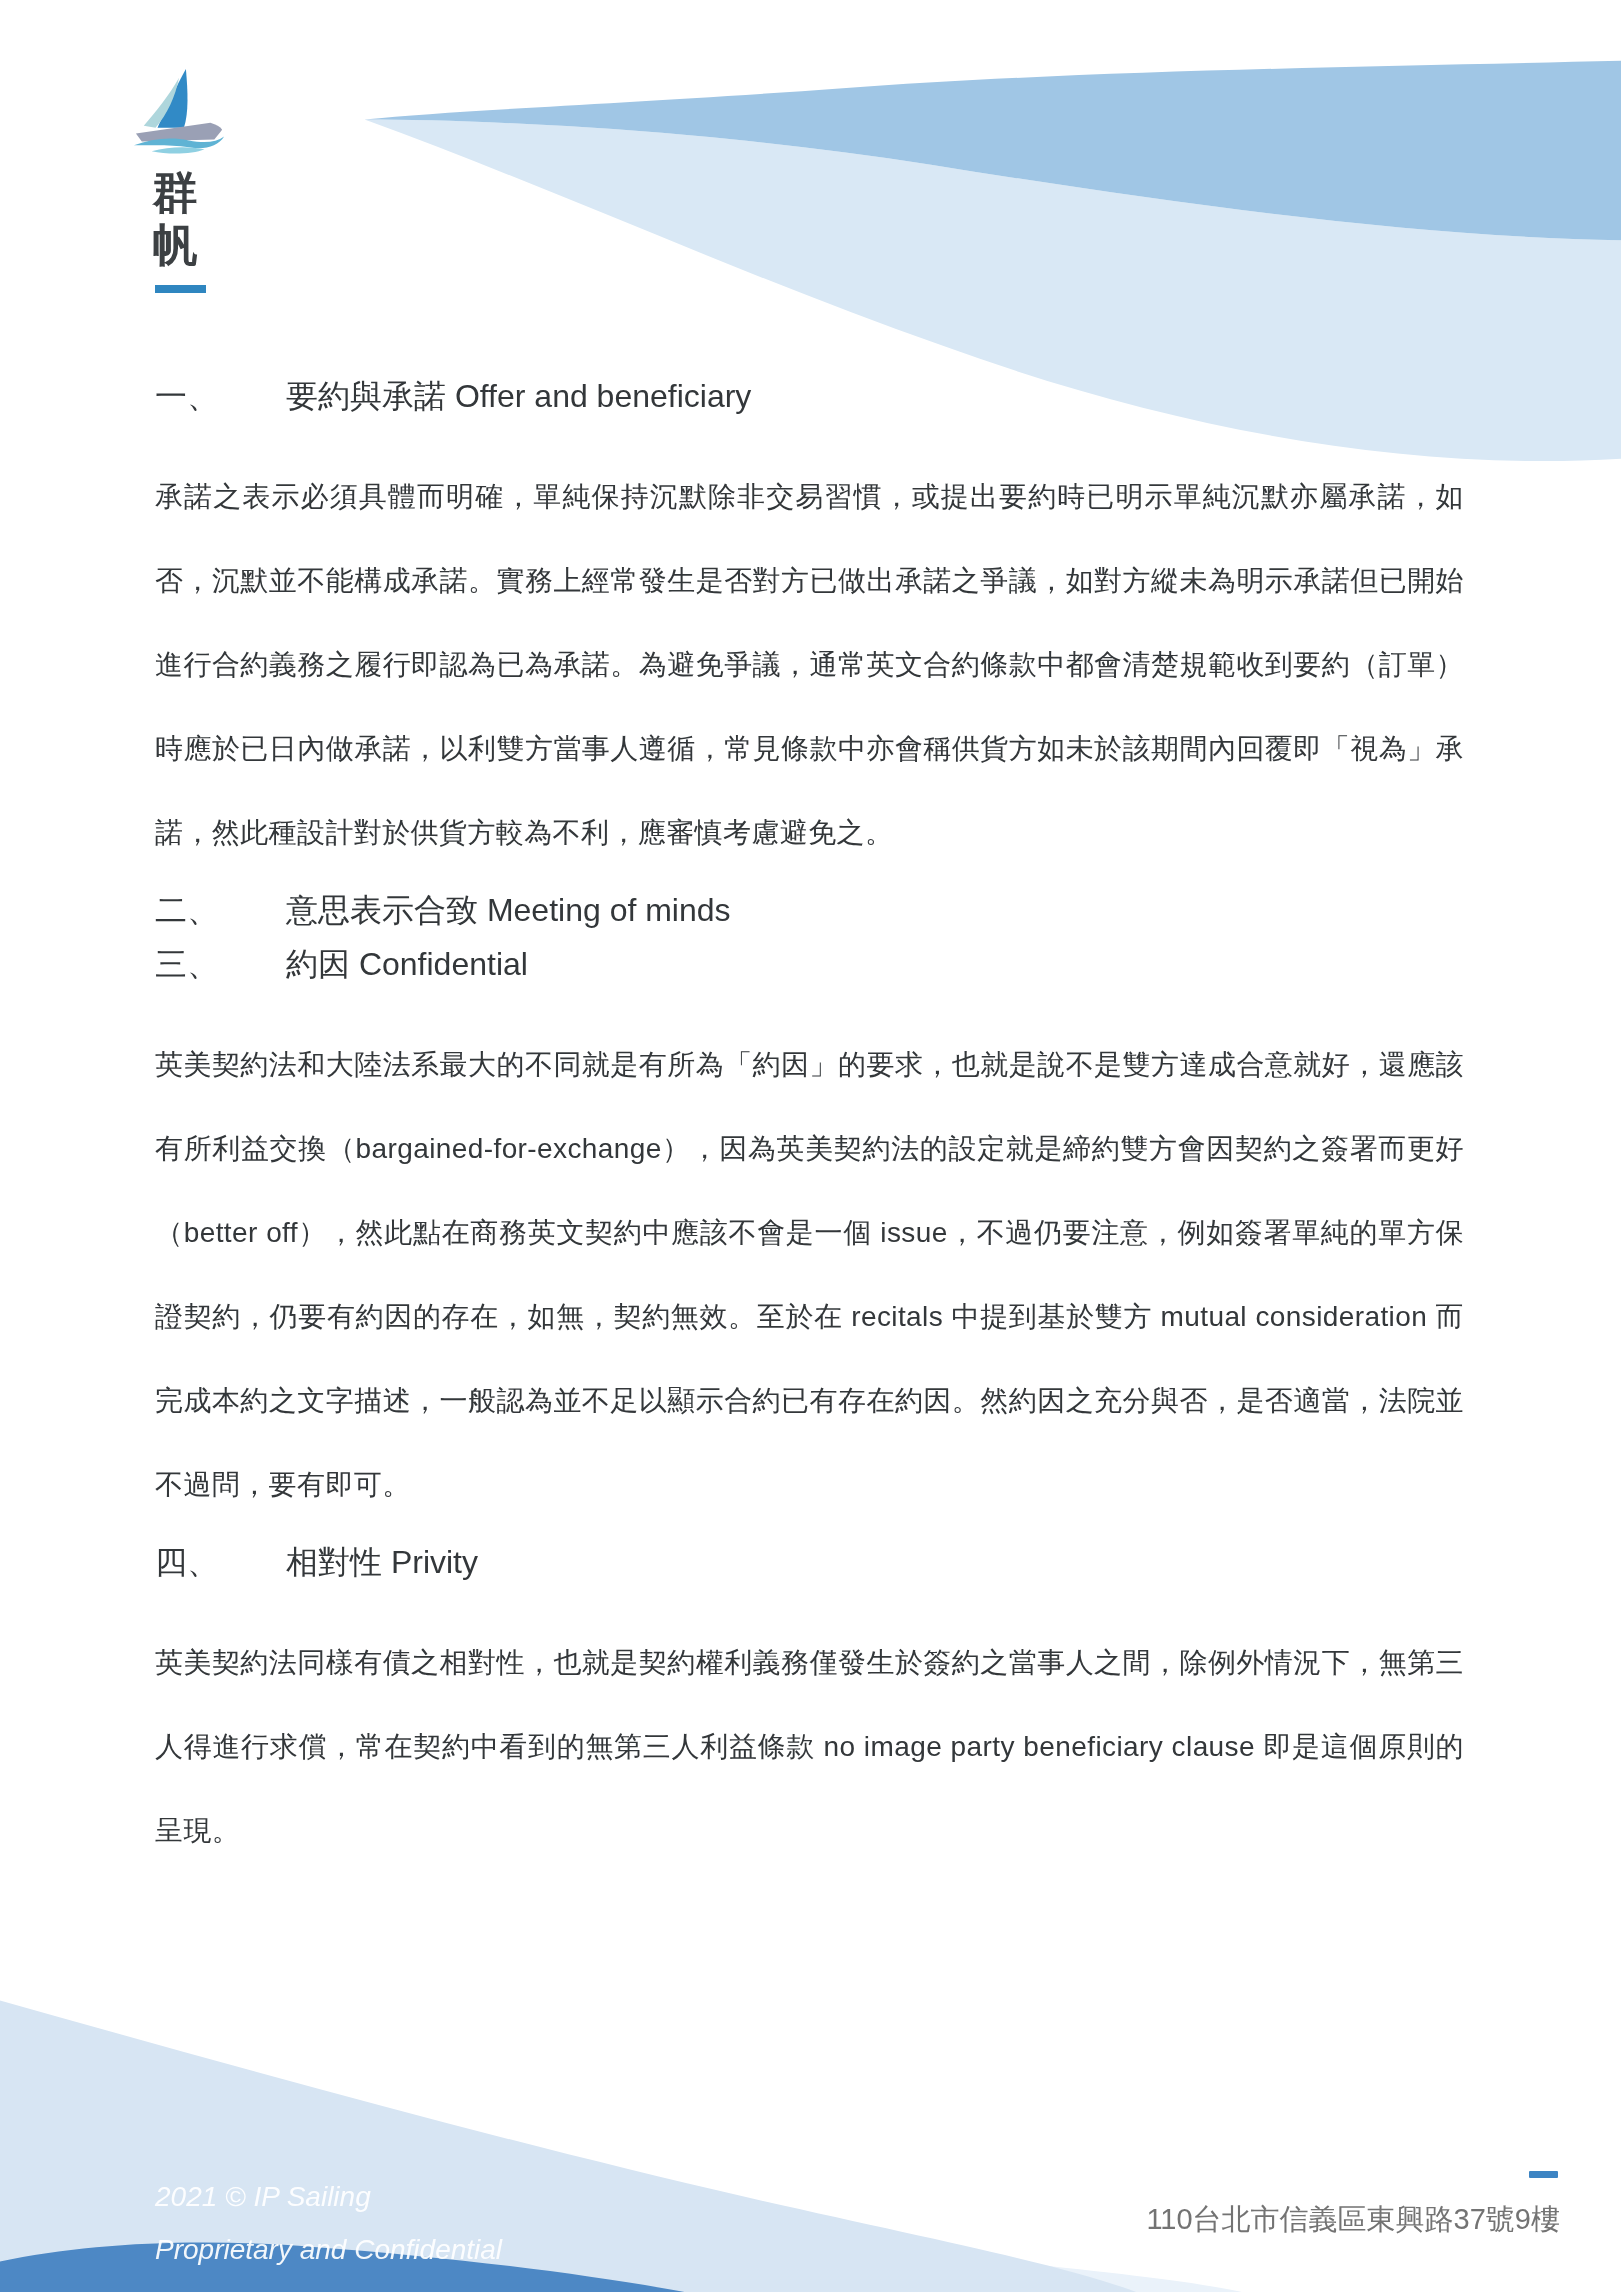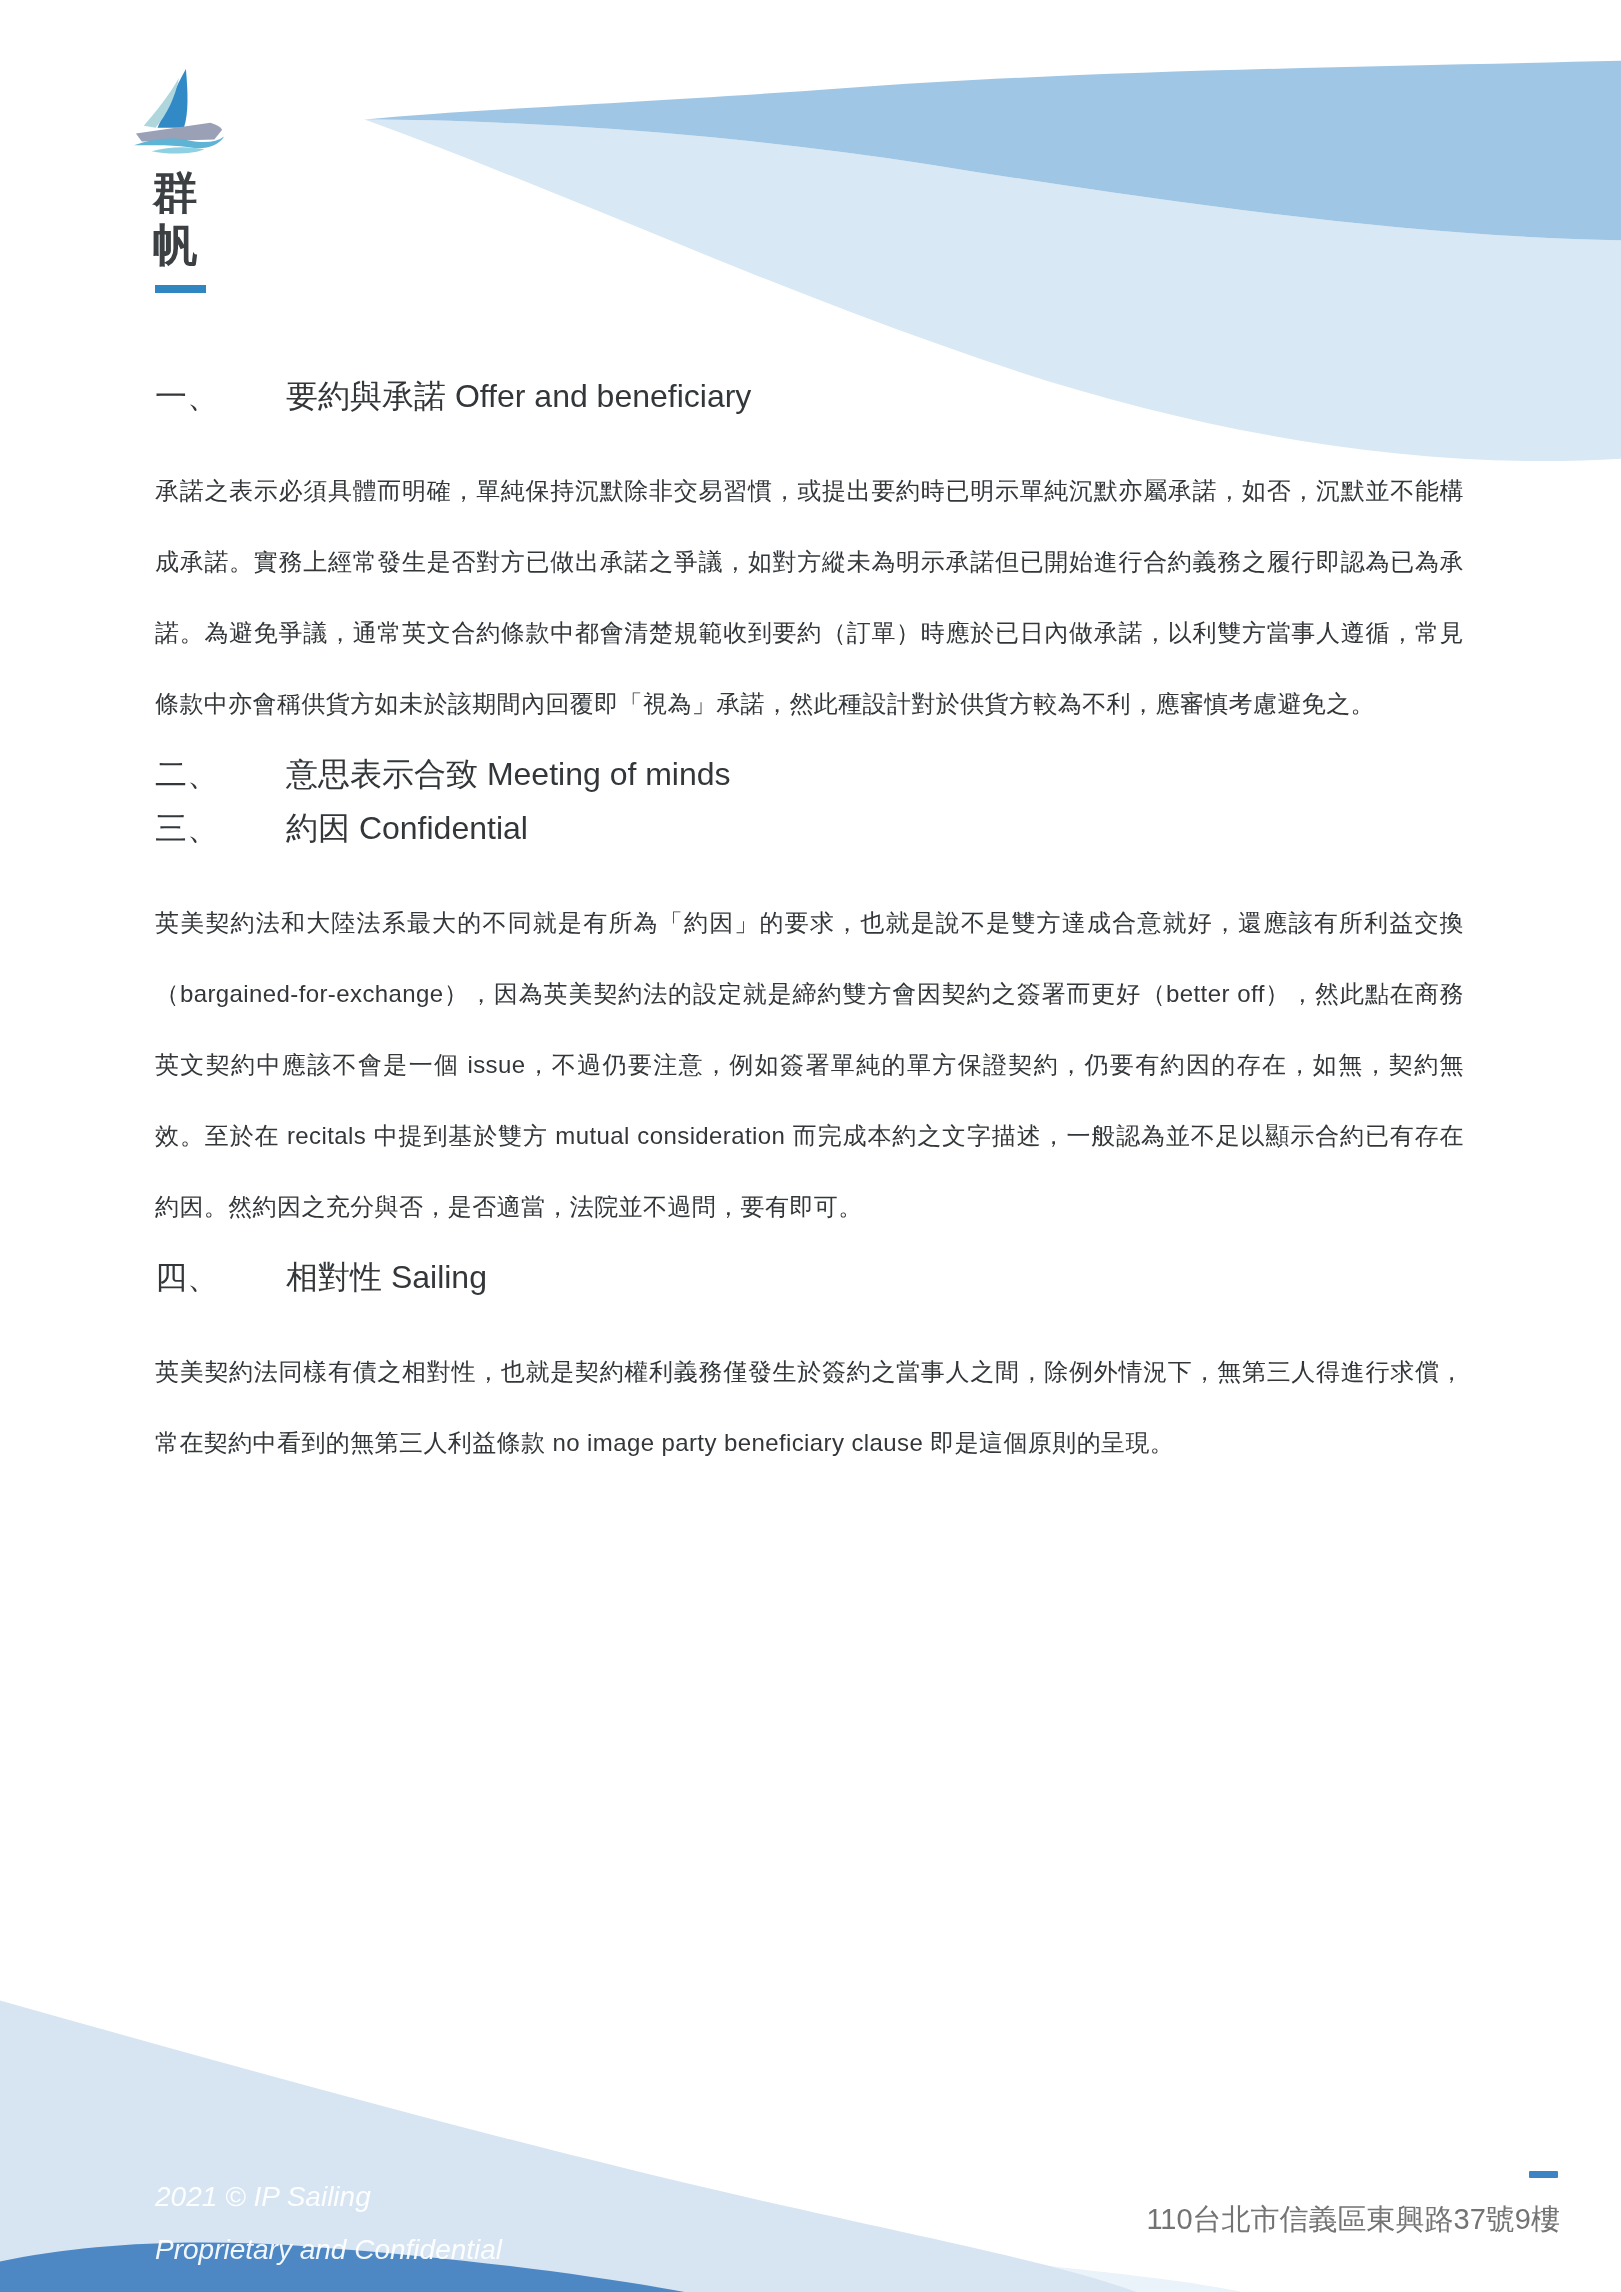--- a/index.html
+++ b/index.html
@@ -20,21 +20,21 @@
     font-weight:700;font-size:45px;line-height:52px;letter-spacing:0;}
   .logo-underline{margin-left:22.5px;margin-top:13.7px;width:51px;height:8.8px;background:#2f86c0;}
 
   
   .content{position:absolute;left:155px;top:377px;width:1309px;z-index:1;
     color:#33373a;}
   .sec h2{font-size:32px;font-weight:400;margin:15.7px 0 0;line-height:39px;
     display:flex;color:#33373a;}
   .sec:first-child h2{margin-top:0;}
   .sec-num{width:131px;flex-shrink:0;}
-  .sec p{font-size:24px;line-height:71px;margin:39px 0 0;text-align:justify;
+  .sec p{font-size:28px;line-height:84px;margin:39px 0 0;text-align:justify;
     letter-spacing:0.4px;color:#33373a;}
 
   
   .footer-left{position:absolute;left:155px;top:2170px;z-index:2;
     color:rgba(255,255,255,0.93);font-size:28px;line-height:53px;font-style:italic;}
   .footer-right{position:absolute;right:61px;top:2196px;z-index:2;text-align:right;
     color:#737373;font-size:29px;line-height:47px;}
   .accent-dash{position:absolute;right:63px;top:2171px;width:29px;height:6.9px;
     background:#3c84c3;z-index:2;border-radius:1px;}
 </style>
@@ -97,21 +97,21 @@
       <h2>
         <span class="sec-num">三、</span>
         <span>約因 Confidential</span>
       </h2>
       <p>英美契約法和大陸法系最大的不同就是有所為「約因」的要求，也就是說不是雙方達成合意就好，還應該有所利益交換（bargained-for-exchange），因為英美契約法的設定就是締約雙方會因契約之簽署而更好（better off），然此點在商務英文契約中應該不會是一個 issue，不過仍要注意，例如簽署單純的單方保證契約，仍要有約因的存在，如無，契約無效。至於在 recitals 中提到基於雙方 mutual consideration 而完成本約之文字描述，一般認為並不足以顯示合約已有存在約因。然約因之充分與否，是否適當，法院並不過問，要有即可。</p>
     </div>
 
     <div class="sec">
       <h2>
         <span class="sec-num">四、</span>
-        <span>相對性 Sailing</span>
+        <span>相對性 Privity</span>
       </h2>
       <p>英美契約法同樣有債之相對性，也就是契約權利義務僅發生於簽約之當事人之間，除例外情況下，無第三人得進行求償，常在契約中看到的無第三人利益條款 no image party beneficiary clause 即是這個原則的呈現。</p>
     </div>
 
   </div>
 
   <div class="footer-left">
     <div>2021 © IP Sailing</div>
     <div>Proprietary and Confidential</div>
   </div>

